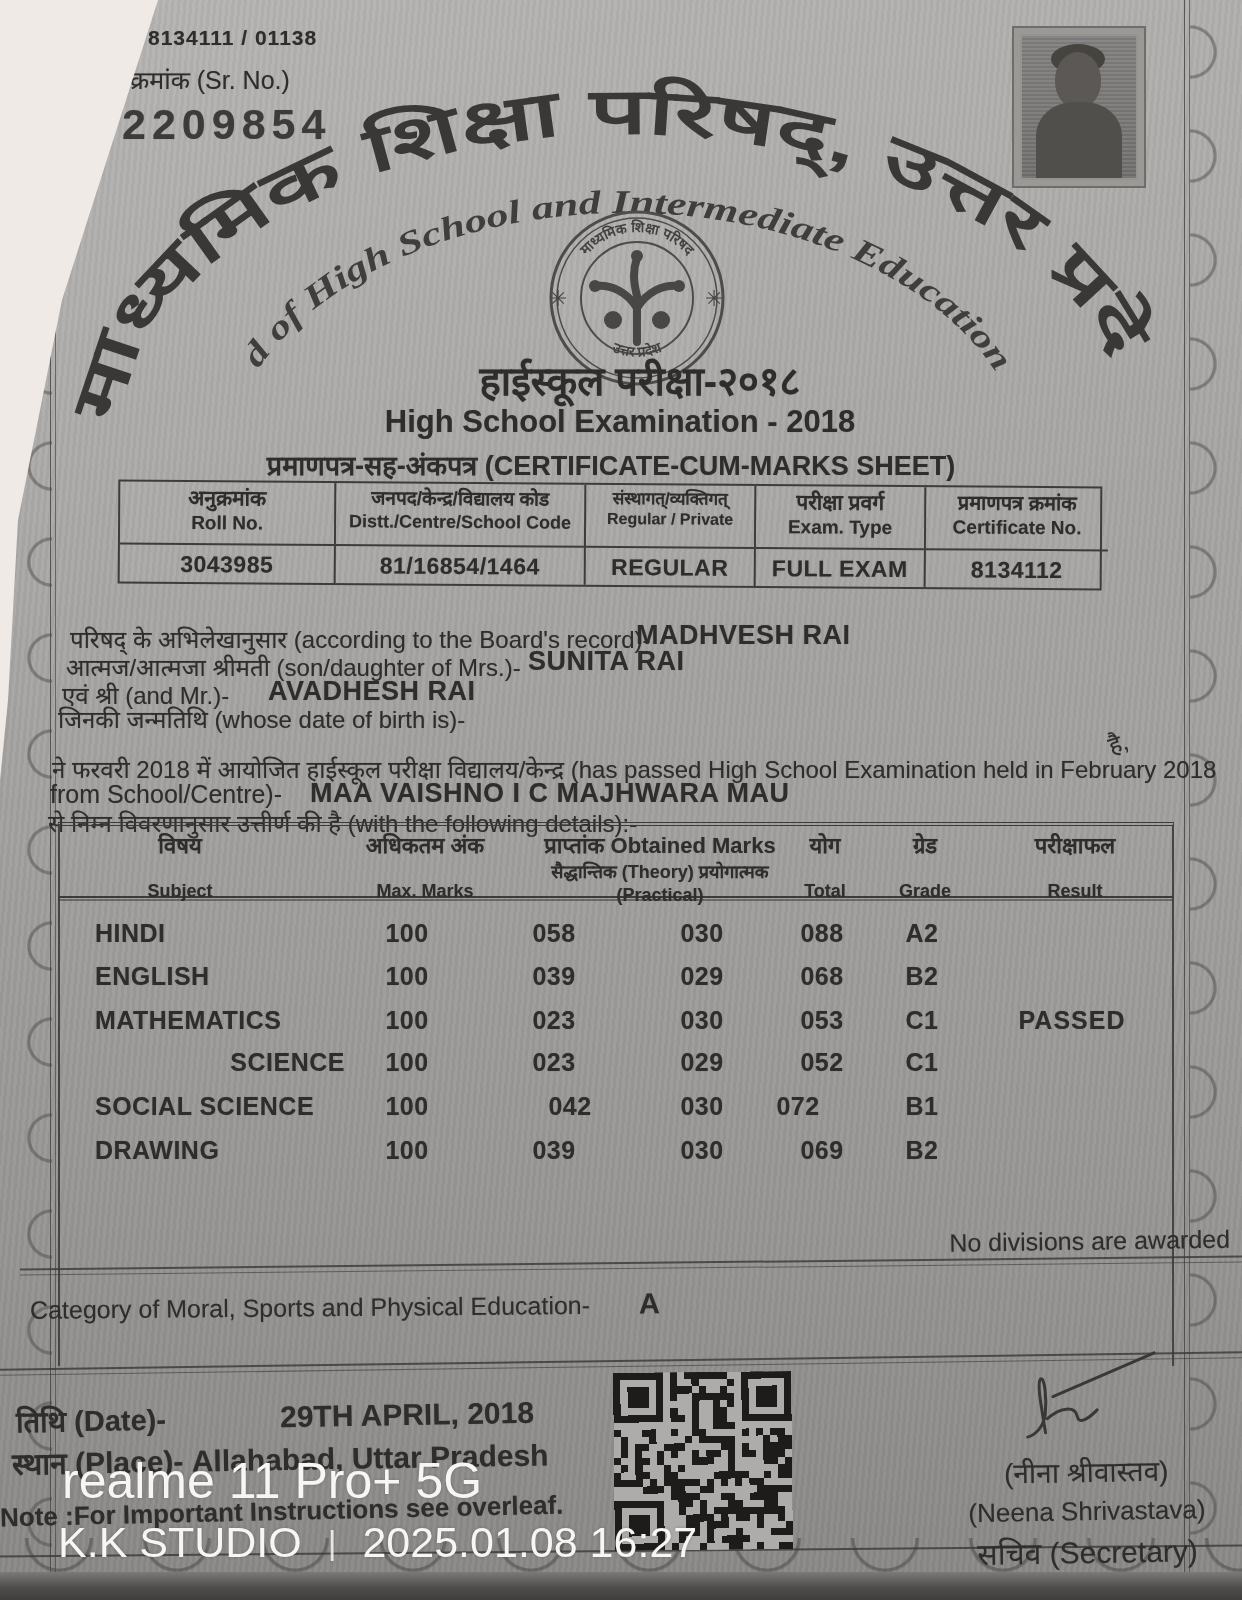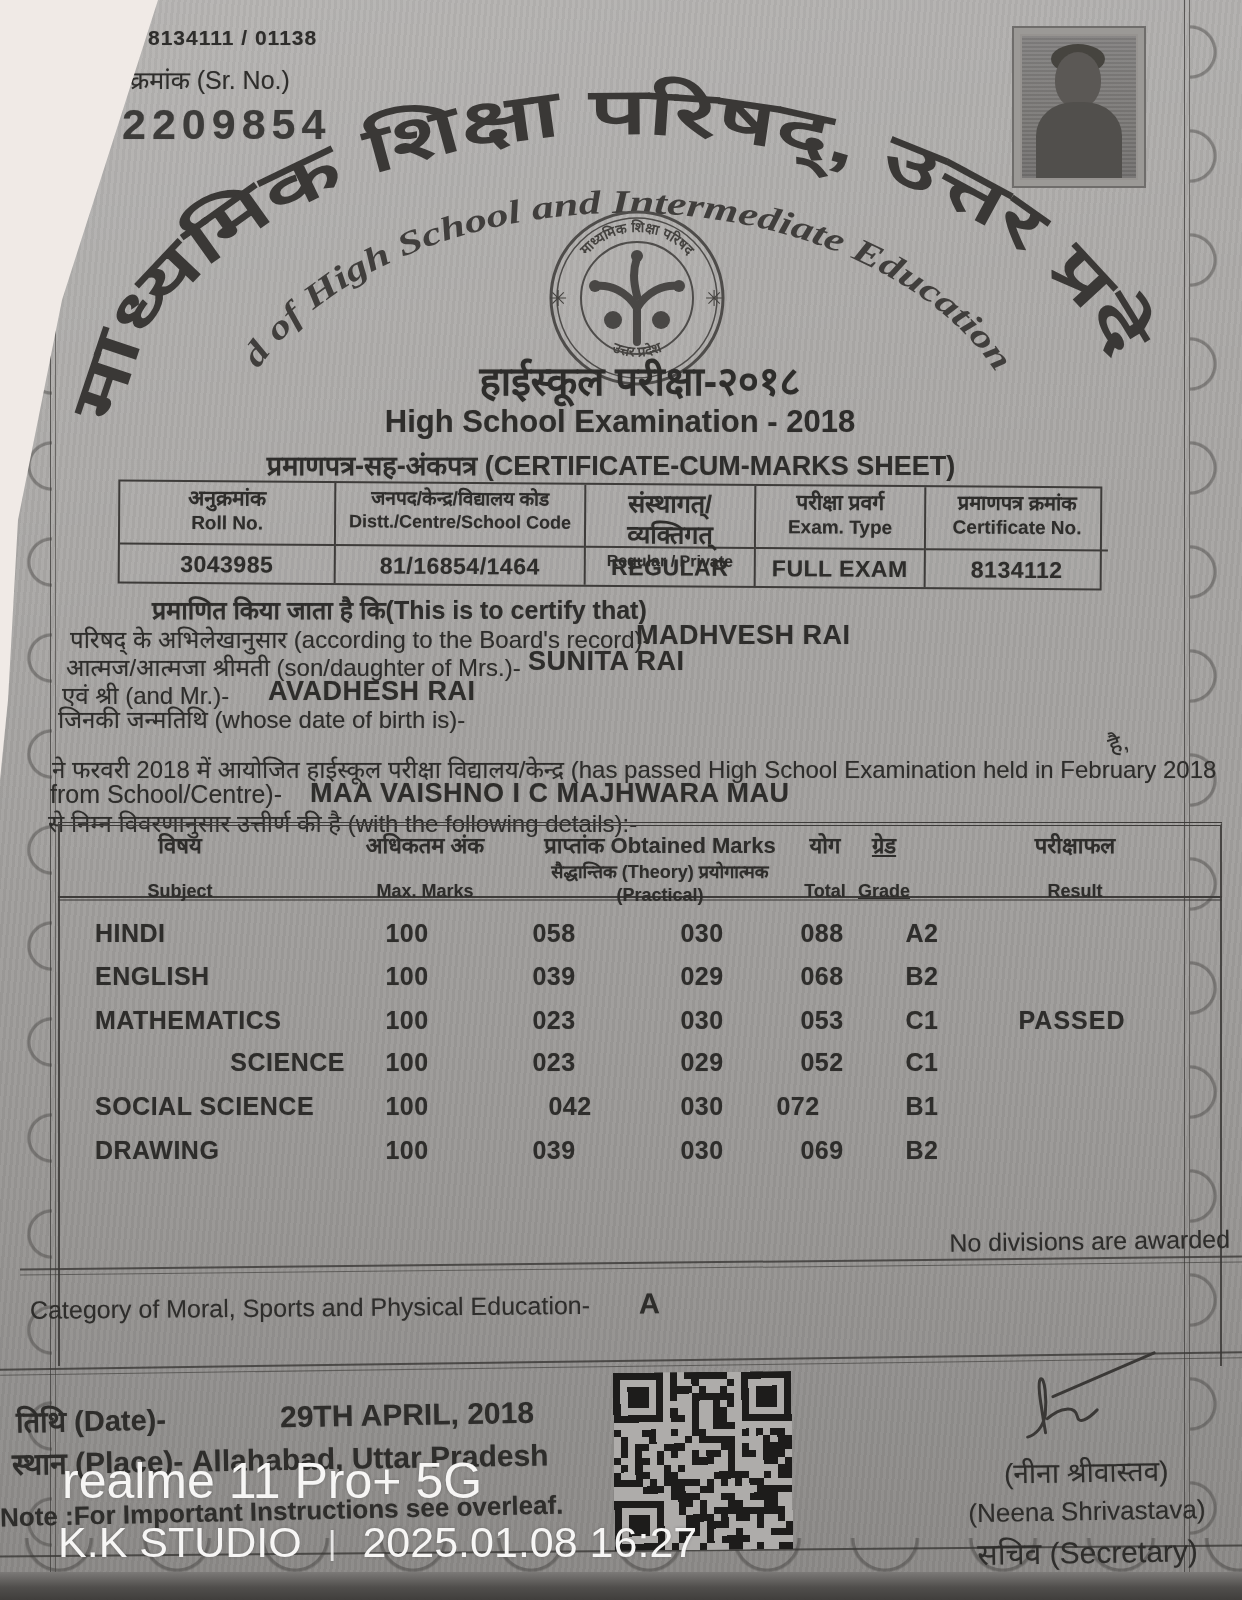--- a/index.html
+++ b/index.html
@@ -74,21 +74,21 @@
   .info-col{flex:0 0 auto;display:flex;flex-direction:column;border-left:2px solid #3e3c3a;}
   .info-col:first-child{border-left:none;}
   .info-lab{height:58px;border-bottom:2px solid #3e3c3a;text-align:center;padding-top:3px;line-height:1.25;}
   .info-lab .hi2{font-size:21px;font-weight:bold;}
   .info-lab .en2{font-size:19px;font-weight:bold;}
   .info-val{flex:1;text-align:center;font-size:23px;font-weight:bold;padding-top:6px;letter-spacing:.5px;}
 
   
   .marks-table{
     position:absolute;left:58px;top:822px;width:1112px;height:540px;
-    border-top:4px double #3d3b39;border-left:2px solid #474543;border-right:2px solid #474543;padding-left:48px;
+    border-top:4px double #3d3b39;border-left:2px solid #474543;border-right:2px solid #474543;
   }
   .mhead-line{position:absolute;top:70px;left:-2px;right:-2px;border-top:2px solid #3d3b39;box-shadow:0 3px 0 rgba(61,59,57,.55);}
   .mh{position:absolute;top:6px;line-height:1.3;text-align:center;font-weight:bold;}
   .mh .l1{font-size:22px;}
   .mh .l2{font-size:18px;margin-top:19px;}
   .mh .sub{font-size:18px;}
   .mrow{position:absolute;left:0;width:100%;height:32px;font-size:25px;font-weight:bold;letter-spacing:.5px;}
   .mc{position:absolute;text-align:center;}
 
   .sig-block{transform:rotate(-1deg);}
@@ -181,42 +181,41 @@
     </div>
     <div class="info-col" style="width:248px;">
       <div class="info-lab">
           <div class="hi2" style="font-size:19px;">जनपद/केन्द्र/विद्यालय कोड</div>
           <div class="en2" style="font-size:18px;">Distt./Centre/School Code</div>
         </div>
       <div class="info-val">81/16854/1464</div>
     </div>
     <div class="info-col" style="width:168px;">
       <div class="info-lab">
-          <div class="hi2" style="font-size:25px;">संस्थागत्/व्यक्तिगत्</div>
+          <div class="hi2" style="font-size:17px;">संस्थागत्/व्यक्तिगत्</div>
           <div class="en2" style="font-size:16px;">Regular / Private</div>
         </div>
       <div class="info-val">REGULAR</div>
     </div>
     <div class="info-col" style="width:168px;">
       <div class="info-lab">
           <div class="hi2">परीक्षा प्रवर्ग</div>
           <div class="en2">Exam. Type</div>
         </div>
       <div class="info-val">FULL EXAM</div>
     </div>
     <div class="info-col" style="width:182px;">
       <div class="info-lab">
           <div class="hi2" style="font-size:20px;">प्रमाणपत्र क्रमांक</div>
           <div class="en2">Certificate No.</div>
         </div>
       <div class="info-val">8134112</div>
     </div>
   </div>
 
-  <div class="abs ink b nowrap" style="left:152px;top:592px;font-size:25px;">प्रमाणित किया जाता है कि(This is to certify that)</div>
   <div class="abs ink nowrap" style="left:70px;top:622px;font-size:24px;">परिषद् के अभिलेखानुसार (according to the Board's record)-</div>
   <div class="abs ink b nowrap" style="left:636px;top:620px;font-size:27px;letter-spacing:.5px;">MADHVESH RAI</div>
   <div class="abs ink nowrap" style="left:66px;top:650px;font-size:24px;">आत्मज/आत्मजा श्रीमती (son/daughter of Mrs.)-</div>
   <div class="abs ink b nowrap" style="left:528px;top:646px;font-size:27px;letter-spacing:.5px;">SUNITA RAI</div>
   <div class="abs ink nowrap" style="left:62px;top:678px;font-size:24px;">एवं श्री (and Mr.)-</div>
   <div class="abs ink b nowrap" style="left:268px;top:676px;font-size:27px;letter-spacing:.5px;">AVADHESH RAI</div>
   <div class="abs ink nowrap" style="left:58px;top:702px;font-size:24px;">जिनकी जन्मतिथि (whose date of birth is)-</div>
   <div class="abs ink nowrap" style="left:52px;top:752px;font-size:24px;">ने फरवरी 2018 में आयोजित हाईस्कूल परीक्षा विद्यालय/केन्द्र (has passed High School Examination held in February 2018</div>
   <div class="abs ink nowrap" style="left:50px;top:780px;font-size:25px;">from School/Centre)-</div>
   <div class="abs ink b nowrap" style="left:310px;top:778px;font-size:27px;letter-spacing:.5px;">MAA VAISHNO I C MAJHWARA MAU</div>
@@ -234,21 +233,21 @@
       <div class="l2">Max. Marks</div>
     </div>
     <div class="mh" style="left:455px;width:290px;">
       <div class="l1">प्राप्तांक Obtained Marks</div>
       <div class="sub">सैद्धान्तिक (Theory) प्रयोगात्मक (Practical)</div>
     </div>
     <div class="mh" style="left:700px;width:130px;">
       <div class="l1">योग</div>
       <div class="l2">Total</div>
     </div>
-    <div class="mh" style="left:759px;width:130px;text-decoration:underline;">
+    <div class="mh" style="left:800px;width:130px;">
       <div class="l1">ग्रेड</div>
       <div class="l2">Grade</div>
     </div>
     <div class="mh" style="left:930px;width:170px;">
       <div class="l1">परीक्षाफल</div>
       <div class="l2">Result</div>
     </div>
 
     <div class="mrow" style="top:93px;">
       <span class="mc" style="left:35px;width:250px;text-align:left;">HINDI</span>

